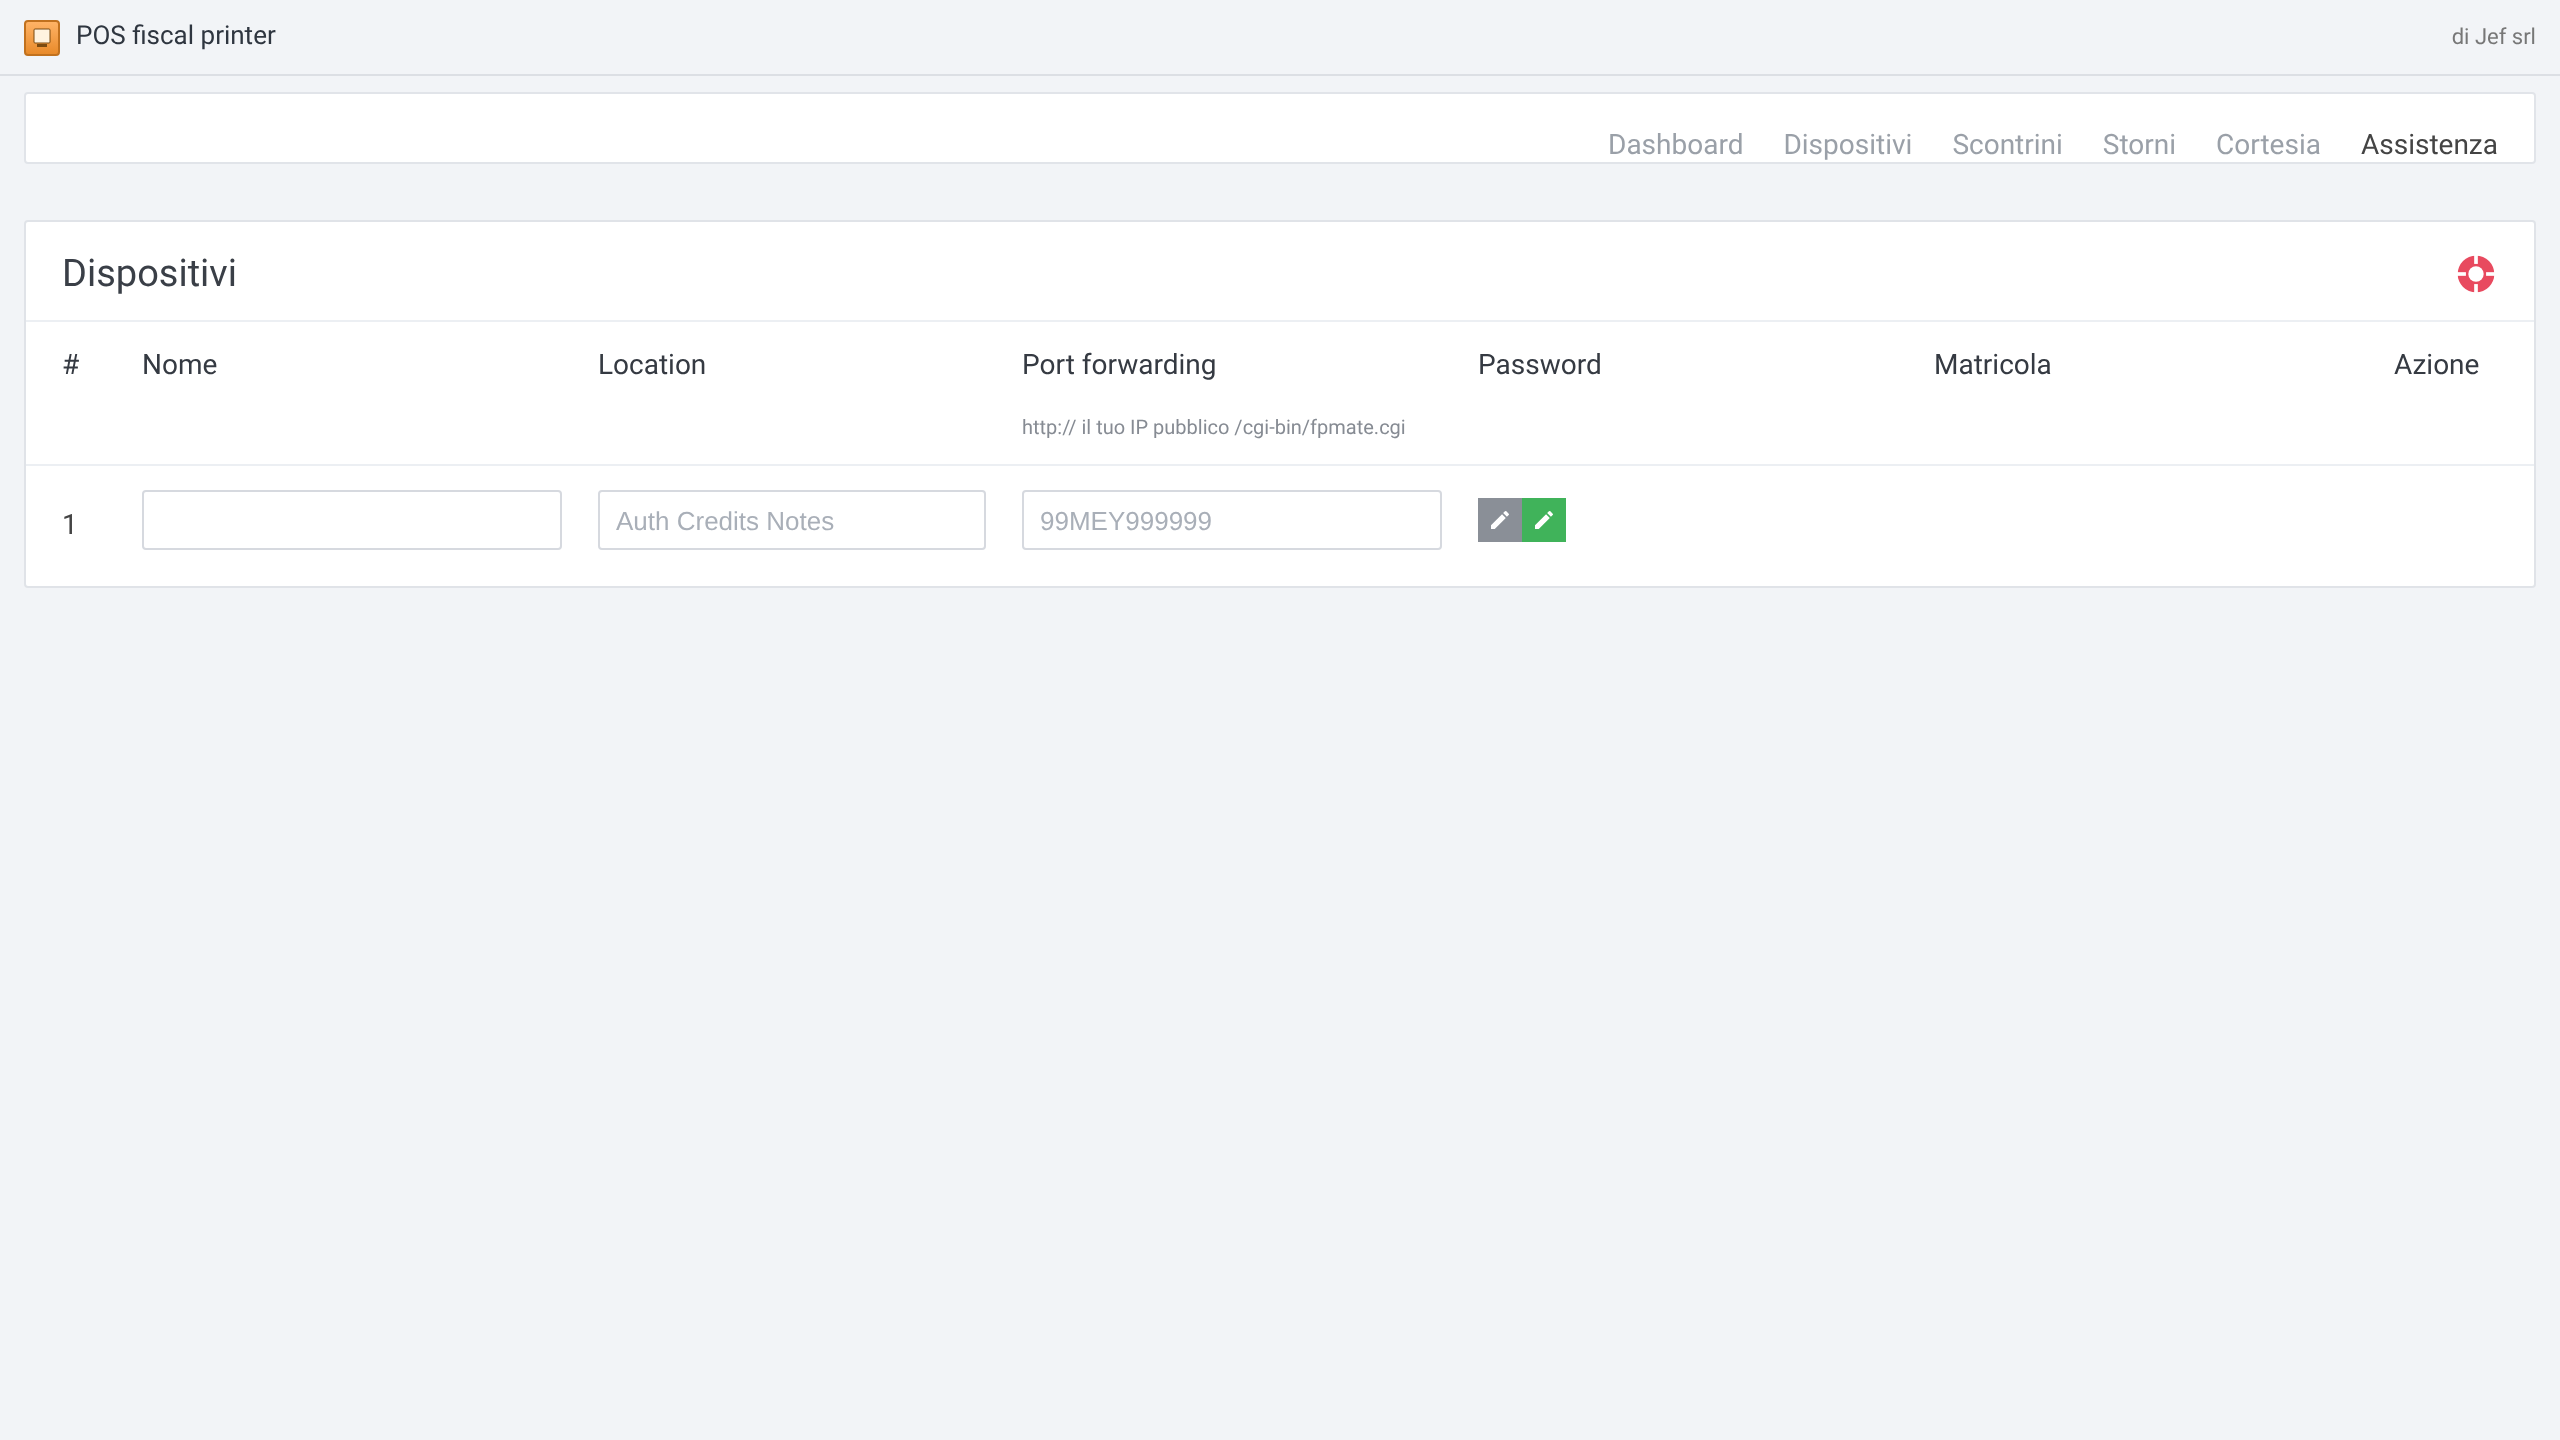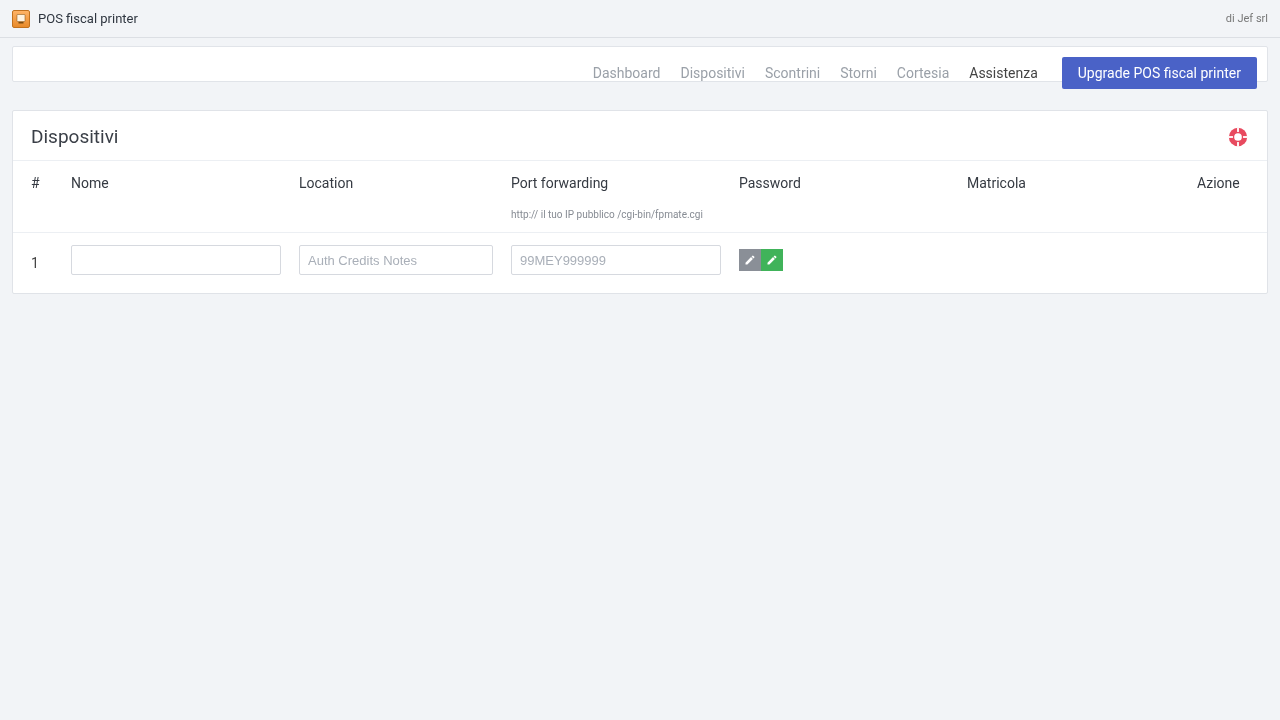--- a/index.html
+++ b/index.html
@@ -62,21 +62,20 @@
 </div>
 
 <div class="navwrap">
   <div class="navbar">
     <span class="nav-link">Dashboard</span>
     <span class="nav-link">Dispositivi</span>
     <span class="nav-link">Scontrini</span>
     <span class="nav-link">Storni</span>
     <span class="nav-link">Cortesia</span>
     <span class="nav-link active">Assistenza</span>
-    <span class="upgrade-btn">Upgrade POS fiscal printer</span>
   </div>
 </div>
 
 <div class="panelwrap">
   <div class="panel">
     <div class="panel-head">
       <div class="panel-title">Dispositivi</div>
       <span class="help-icon">
         <svg viewBox="0 0 24 24">
             <circle cx="12" cy="12" r="10" fill="#e84a5f"></circle>

